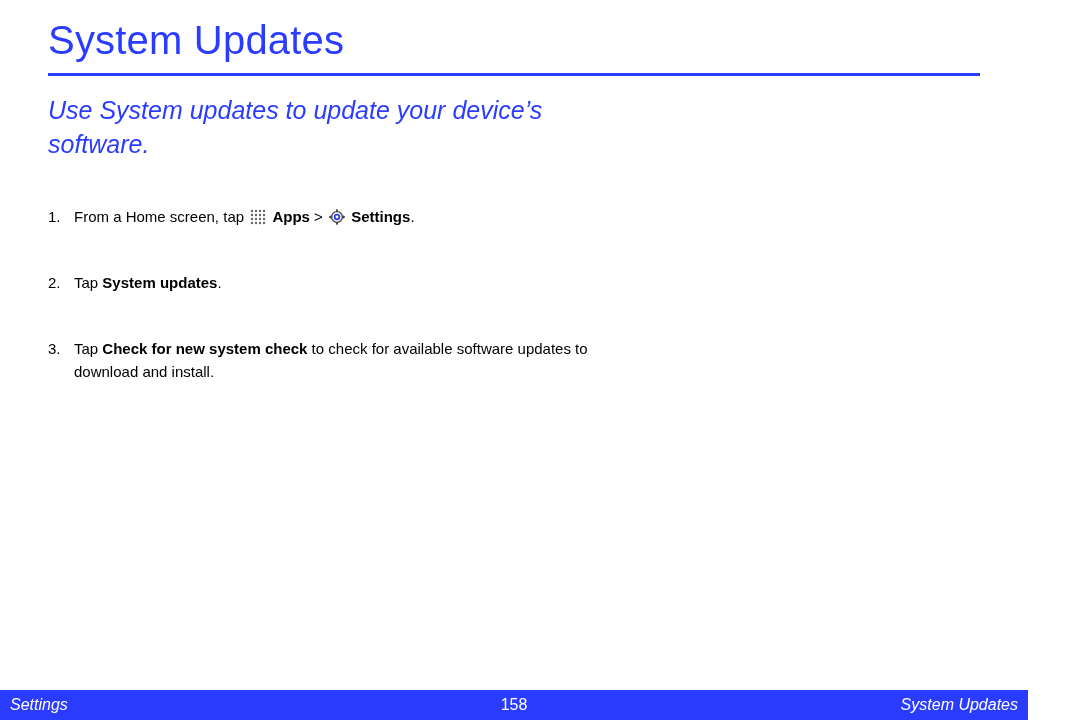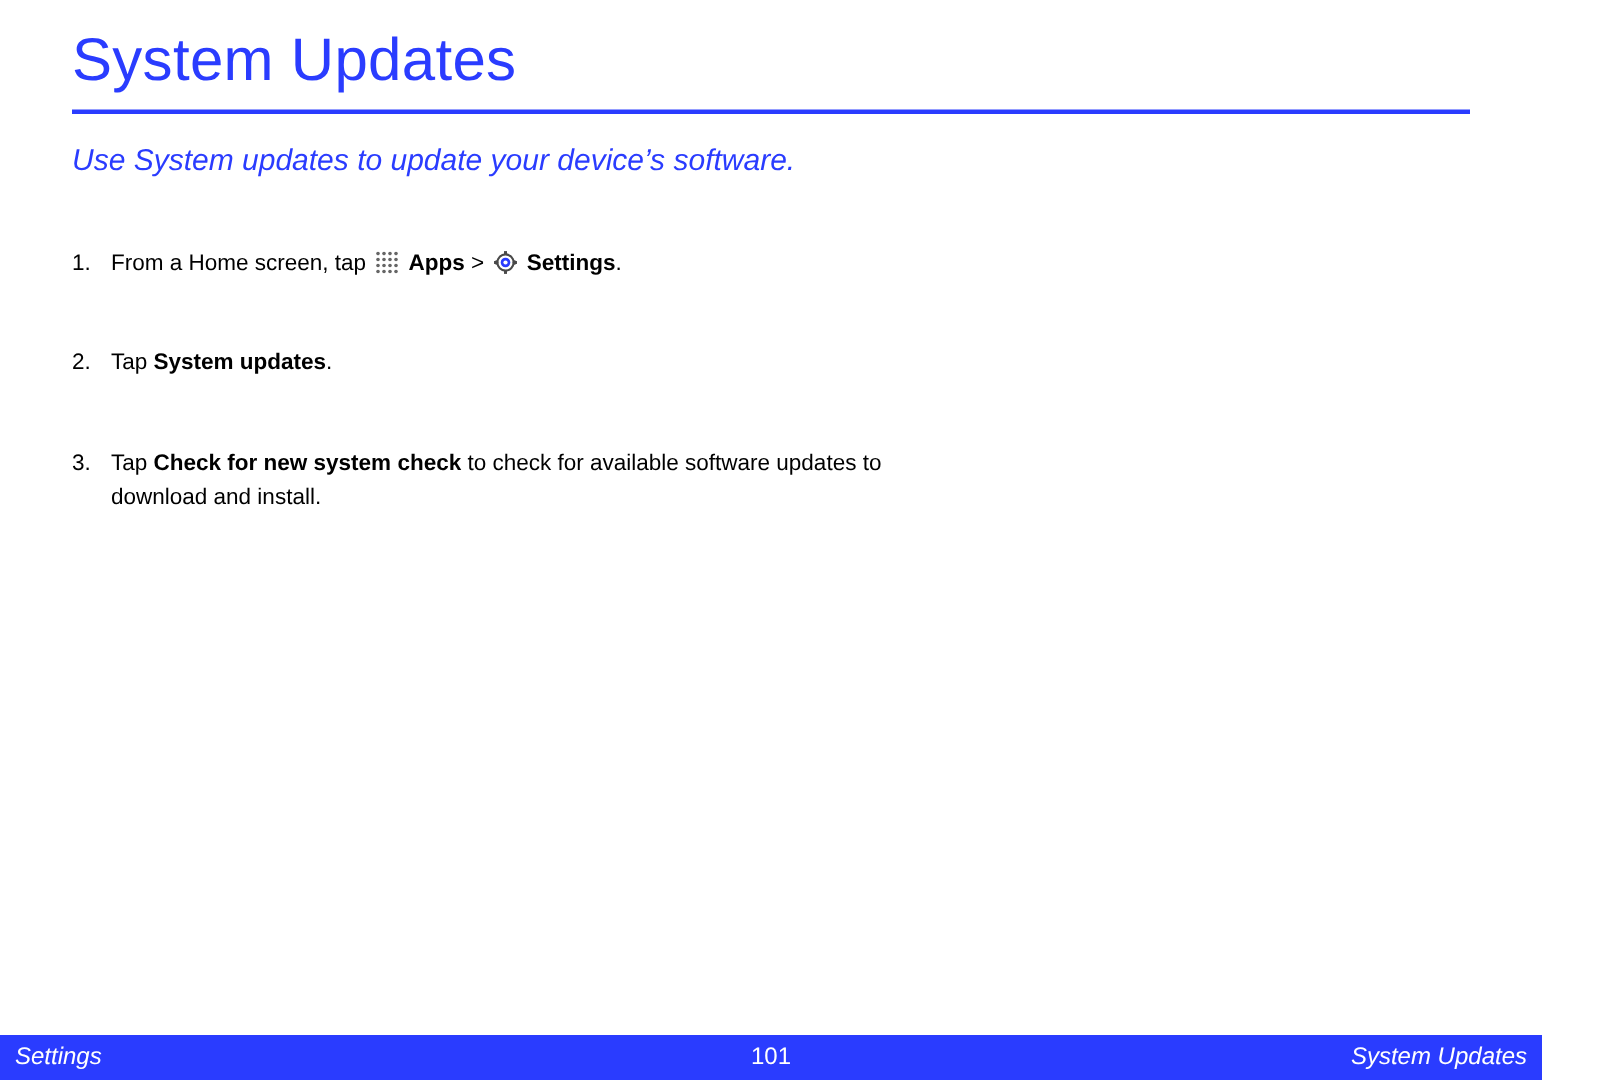--- a/index.html
+++ b/index.html
@@ -11,21 +11,21 @@
     font-weight: 400;
     color: #2a3cff;
     letter-spacing: 0.2px;
     padding-bottom: 10px;
     border-bottom: 3px solid #2a3cff;
     margin-bottom: 18px;
   }
   .intro {
     font-style: italic;
     color: #2a3cff;
-    font-size: 20px;
+    font-size: 25px;
     line-height: 1.35;
     max-width: 520px;
     margin-bottom: 28px;
   }
   ol.steps {
     list-style: none;
     counter-reset: step;
     font-size: 15px;
     line-height: 1.55;
     max-width: 540px;
@@ -127,16 +127,16 @@
       </li>
 
       <li>
         <span>Tap </span><span class="b">Check for new system check</span><span> to check for available software updates to download and install.</span>
       </li>
     </ol>
   </div>
 
   <div class="footer">
     <span class="left">Settings</span>
-    <span class="center">101</span>
+    <span class="center">158</span>
     <span class="right">System Updates</span>
   </div>
 </div>
 
 </body></html>

